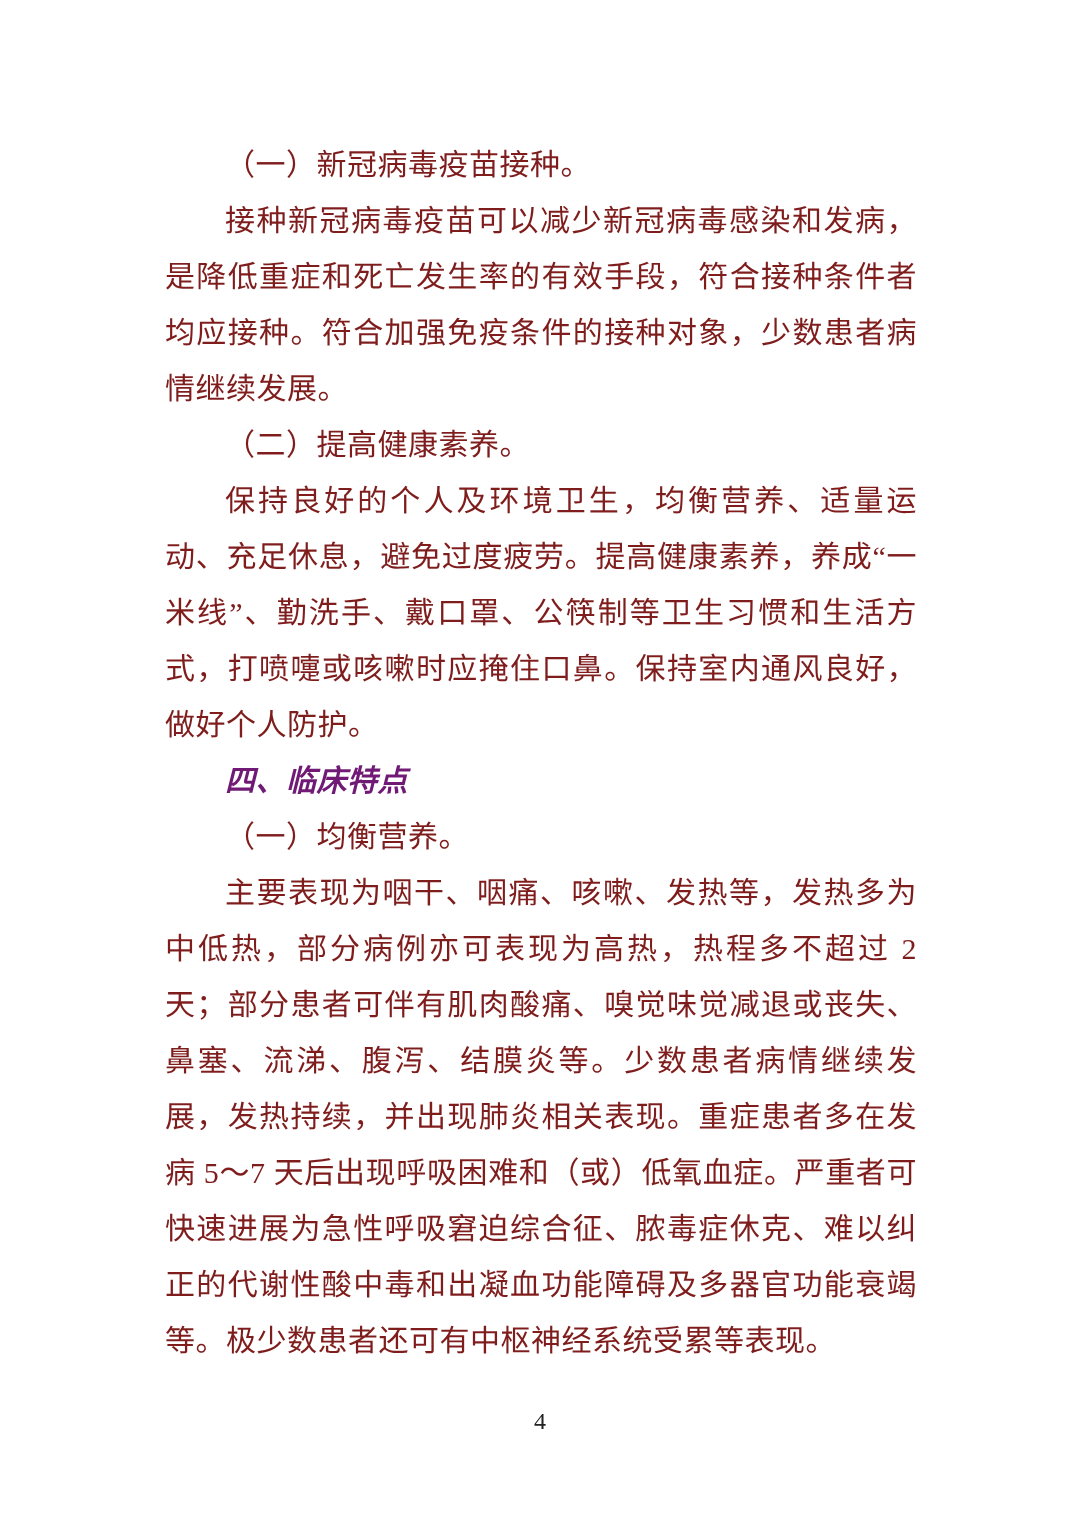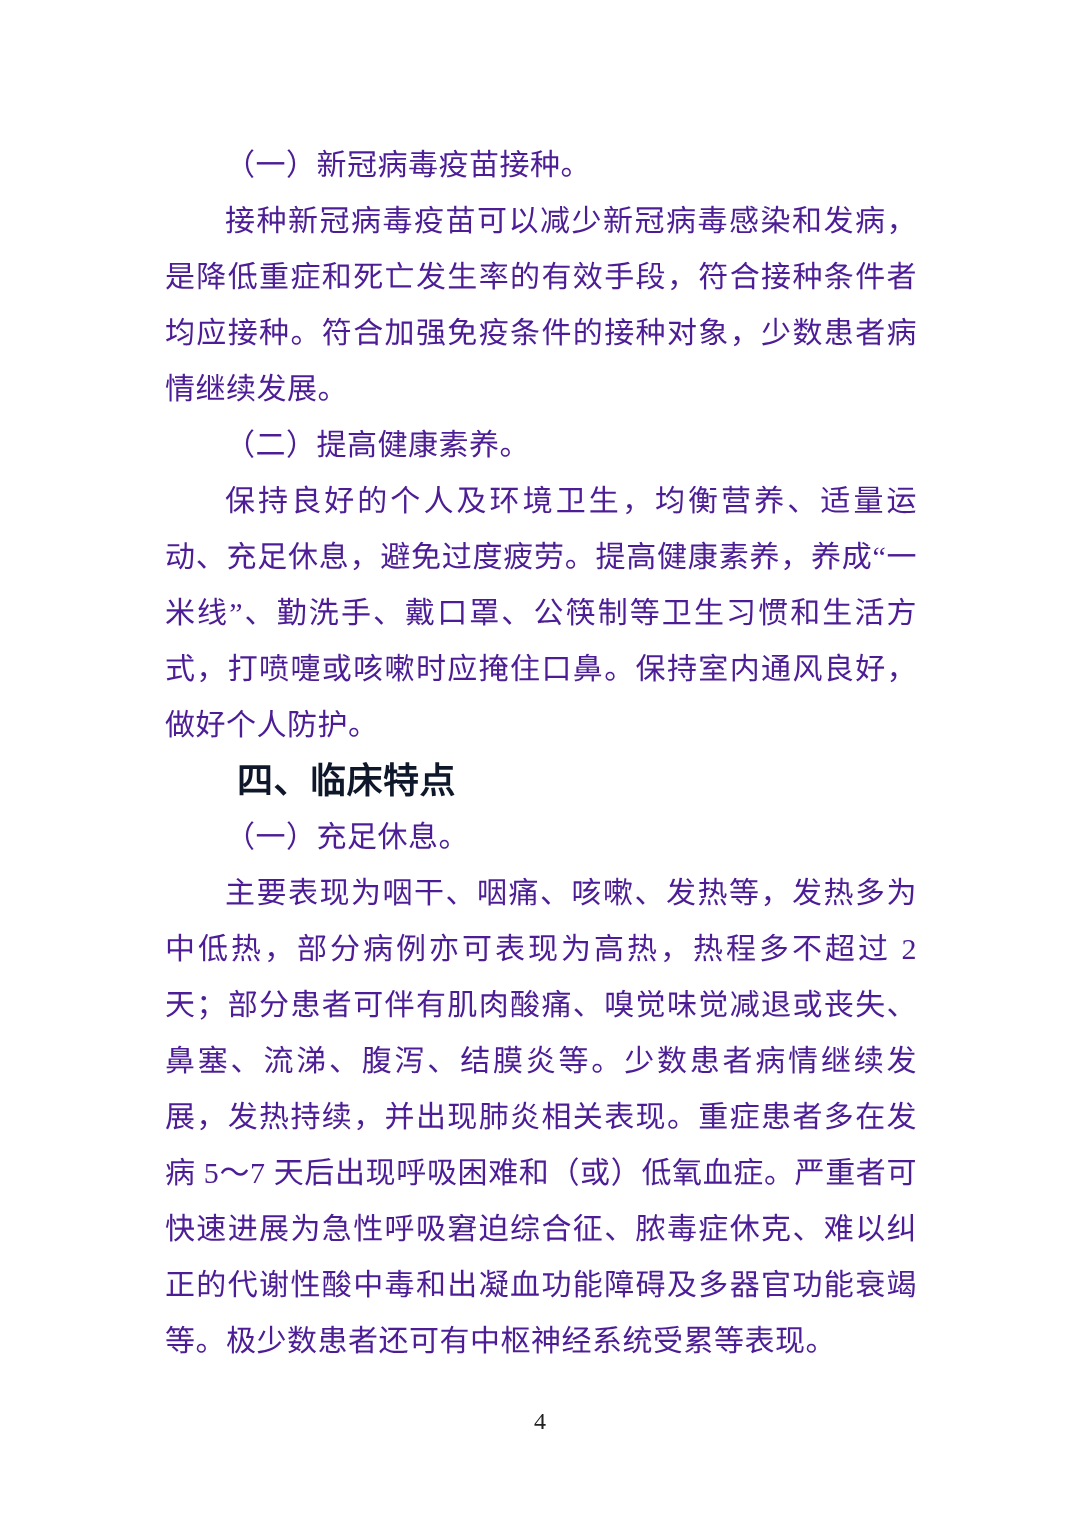--- a/index.html
+++ b/index.html
@@ -21,35 +21,36 @@
     position: absolute;
     left: 165px;
     top: 137px;
     width: 752px;
   }
   .content p {
     margin: 0;
     font-family: "Liberation Serif", "DejaVu Serif", serif;
     font-size: 30px;
     line-height: 56px;
-    color: #4c1d95;
+    color: #7f1d1d;
     text-align: justify;
     text-justify: inter-character;
     text-indent: 2em;
     letter-spacing: 0.5px;
   }
   .content .heading {
     margin: 0;
     font-family: "Liberation Sans", "DejaVu Sans", sans-serif;
     font-weight: 700;
-    font-size: 36px;
+    font-size: 30px;
     line-height: 56px;
-    color: #0f172a;
+    color: #701a75;
     text-indent: 2em;
     text-align: left;
+    font-style: italic;
   }
   .page-number {
     position: absolute;
     top: 1406px;
     left: 0;
     width: 100%;
     text-align: center;
     font-family: "Liberation Serif", "DejaVu Serif", serif;
     font-size: 24px;
     line-height: 30px;
@@ -59,17 +60,17 @@
 </head>
 <body>
 
 <div class="page">
   <div class="content">
     <p>（一）新冠病毒疫苗接种。</p>
     <p>接种新冠病毒疫苗可以减少新冠病毒感染和发病，是降低重症和死亡发生率的有效手段，符合接种条件者均应接种。符合加强免疫条件的接种对象，少数患者病情继续发展。</p>
     <p>（二）提高健康素养。</p>
     <p>保持良好的个人及环境卫生，均衡营养、适量运动、充足休息，避免过度疲劳。提高健康素养，养成“一米线”、勤洗手、戴口罩、公筷制等卫生习惯和生活方式，打喷嚏或咳嗽时应掩住口鼻。保持室内通风良好，做好个人防护。</p>
     <p class="heading">四、临床特点</p>
-    <p>（一）充足休息。</p>
+    <p>（一）均衡营养。</p>
     <p>主要表现为咽干、咽痛、咳嗽、发热等，发热多为中低热，部分病例亦可表现为高热，热程多不超过 2 天；部分患者可伴有肌肉酸痛、嗅觉味觉减退或丧失、鼻塞、流涕、腹泻、结膜炎等。少数患者病情继续发展，发热持续，并出现肺炎相关表现。重症患者多在发病 5～7 天后出现呼吸困难和（或）低氧血症。严重者可快速进展为急性呼吸窘迫综合征、脓毒症休克、难以纠正的代谢性酸中毒和出凝血功能障碍及多器官功能衰竭等。极少数患者还可有中枢神经系统受累等表现。</p>
   </div>
   <div class="page-number">4</div>
 </div>
 
 </body></html>

